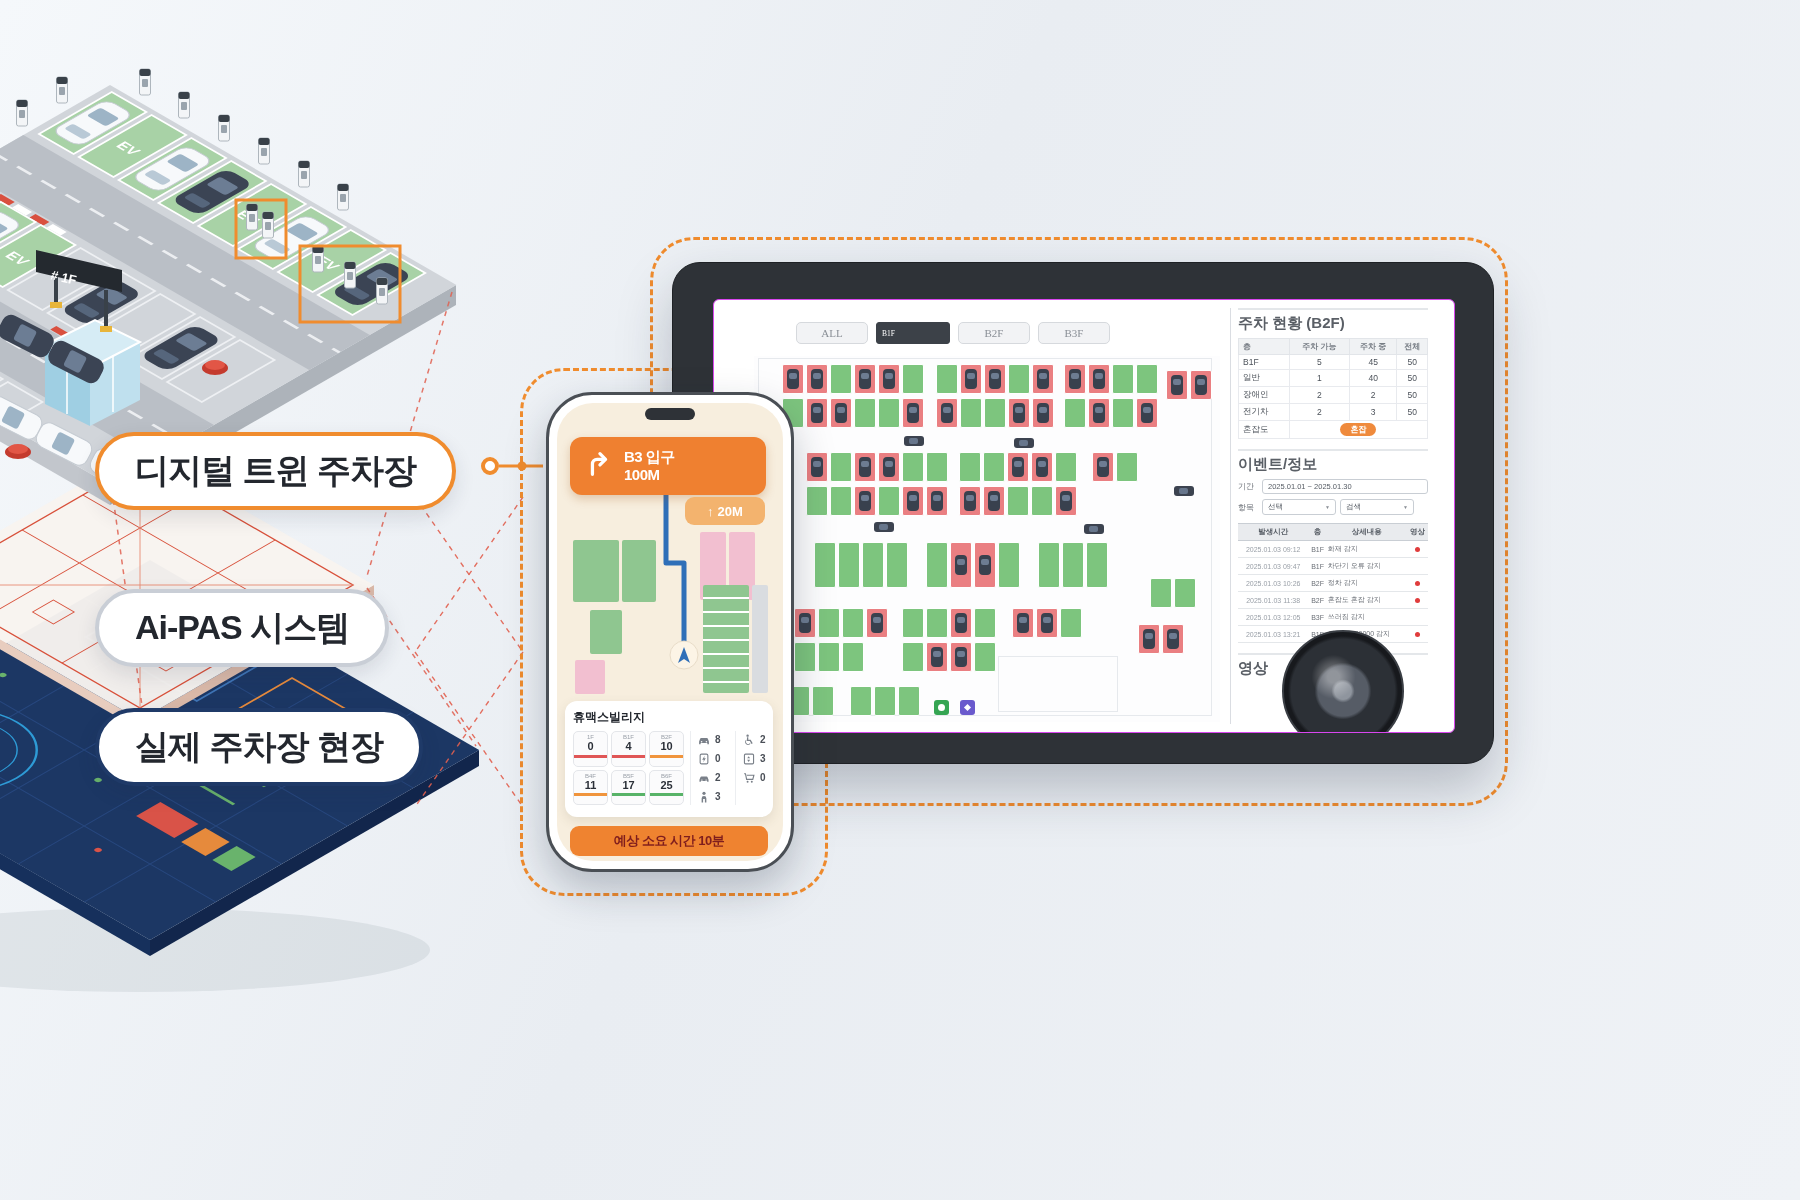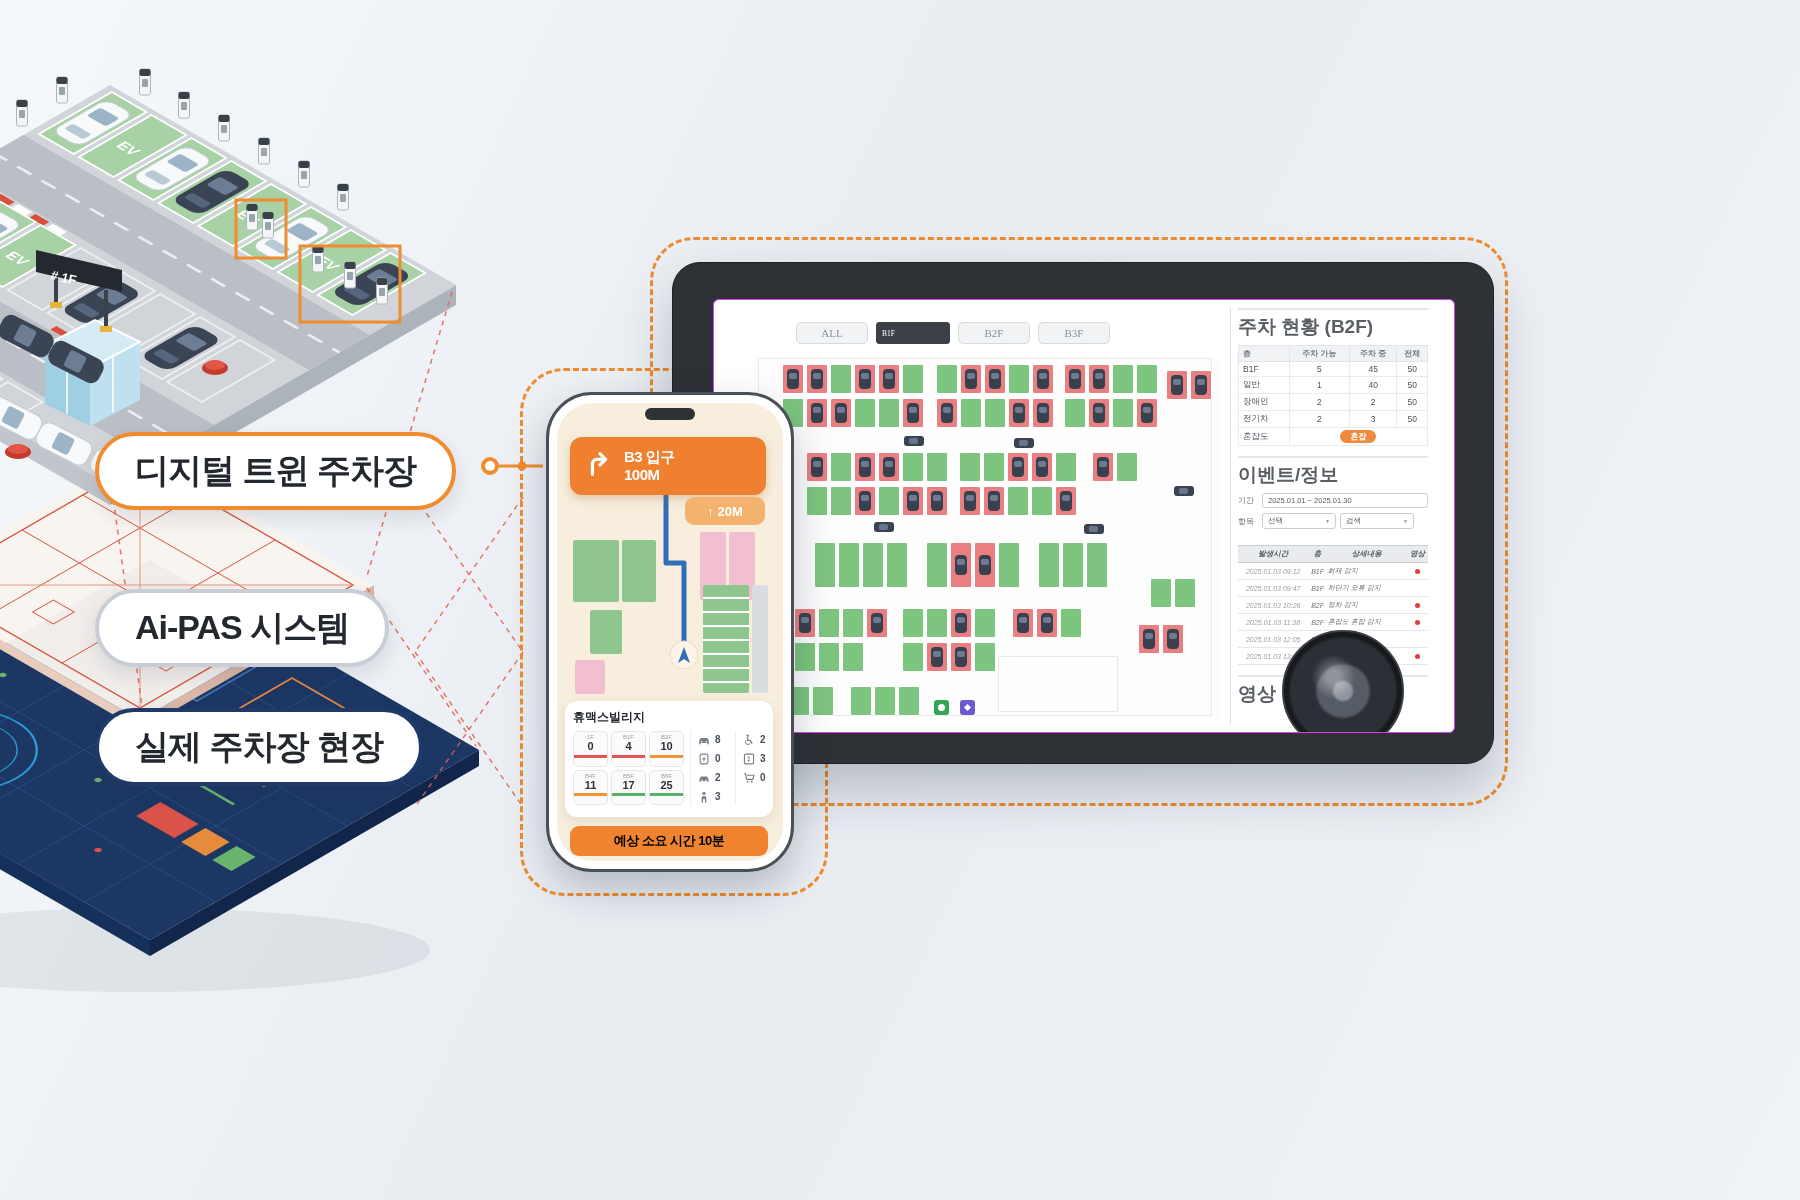--- a/index.html
+++ b/index.html
@@ -48,38 +48,38 @@
     background:#67768c;border-radius:2px;}
   .map-ic{position:absolute;width:15px;height:15px;border-radius:3px;}
   .map-ic.cam{background:#35a553;}
   .map-ic.cam::after{content:"";position:absolute;left:4px;top:4px;width:7px;height:7px;
     border-radius:50%;background:#fff;}
   .map-ic.sensor{background:#6a5acd;}
   .map-ic.sensor::after{content:"";position:absolute;left:5px;top:5px;width:5px;height:5px;
     background:#fff;transform:rotate(45deg);}
   .t-divider{position:absolute;left:516px;top:8px;width:1px;height:416px;background:#dadde2;}
   .t-panel{position:absolute;left:524px;top:8px;width:190px;height:424px;}
-  .p-title{font-size:19px;font-weight:bold;color:#5a5f66;border-top:2px solid #e4e7ea;padding-top:4px;}
+  .p-title{font-size:15px;font-weight:bold;color:#5a5f66;border-top:2px solid #e4e7ea;padding-top:4px;}
   .p-title.mt{margin-top:10px;}
   table{border-collapse:collapse;width:100%;}
   .s-table{margin-top:5px;}
   .s-table th{font-size:8px;color:#777d85;font-weight:bold;background:#f0f2f4;
     border:1px solid #e2e5e9;padding:2px 1px;}
   .s-table td{font-size:8.5px;color:#4c525a;text-align:center;border:1px solid #e8eaee;padding:2px 1px;}
   .s-table .lft{text-align:left;padding-left:4px;}
   .cong{display:inline-block;background:#ef8a3c;color:#fff;font-size:8px;font-weight:bold;
     border-radius:8px;padding:1px 10px;}
   .frm-row{display:flex;align-items:center;gap:4px;margin-top:5px;}
   .lbl{font-size:8px;color:#6b7077;width:20px;}
   .inp{flex:1;border:1px solid #c9ced4;border-radius:3px;font-size:7.5px;color:#555b63;
     padding:2px 5px;background:#fff;}
   .sel{display:flex;justify-content:space-between;align-items:center;width:62px;
     border:1px solid #c9ced4;border-radius:3px;font-size:7.5px;color:#555b63;padding:2px 5px;background:#fff;}
   .car3{font-size:5px;color:#8a8f96;}
-  .e-table{margin-top:16px;font-style:italic;}
+  .e-table{margin-top:8px;}
   .e-table th{font-size:7.5px;color:#565c64;background:#e9ebee;border-top:1px solid #c9ced4;
     border-bottom:1px solid #c9ced4;padding:3px 1px;}
   .e-table td{font-size:7px;color:#6b7077;text-align:center;border-bottom:1px solid #e4e7ea;padding:3px 1px;}
   .e-table .lft{text-align:left;}
   .e-table .tm{color:#9aa0a8;}
   .vdot{display:inline-block;width:5px;height:5px;border-radius:50%;background:#e03c3c;}
   .fisheye{position:absolute;left:44px;top:322px;width:118px;height:118px;border-radius:50%;
     border:2px solid #3a3e44;
     background:
       radial-gradient(circle at 42% 38%, rgba(255,255,255,.35) 0 6%, rgba(255,255,255,0) 22%),
@@ -120,21 +120,21 @@
   .bar.red{background:#e05656;}
   .bar.orange{background:#f0943c;}
   .bar.green{background:#58b368;}
   .fac-wrap{display:flex;margin-left:6px;border-left:1px solid #eceef1;padding-left:6px;gap:6px;}
   .fac-col{display:flex;flex-direction:column;gap:2px;width:32px;}
   .fac-col.r{border-left:1px solid #eceef1;padding-left:6px;}
   .fac-row{display:flex;align-items:center;gap:4px;font-size:10px;font-weight:bold;color:#4a4f57;height:17px;}
   .fac-ic{width:14px;height:14px;display:inline-block;}
   .fac-ic svg{width:14px;height:14px;display:block;}
   .eta-btn{position:absolute;left:13px;top:423px;width:198px;height:30px;background:#ef8330;
-    border-radius:9px;color:#000000;font-weight:bold;font-size:13px;display:flex;align-items:center;
+    border-radius:9px;color:#7f1d1d;font-weight:bold;font-size:13px;display:flex;align-items:center;
     justify-content:center;z-index:4;letter-spacing:-0.5px;}
 </style>
 </head>
 <body>
 
 <div class="stage">
 
   <svg id="iso-svg" width="560" height="1010" viewBox="0 0 560 1010">
     <ellipse cx="140" cy="950" rx="290" ry="42" fill="rgba(30,45,70,0.08)"></ellipse>
 

